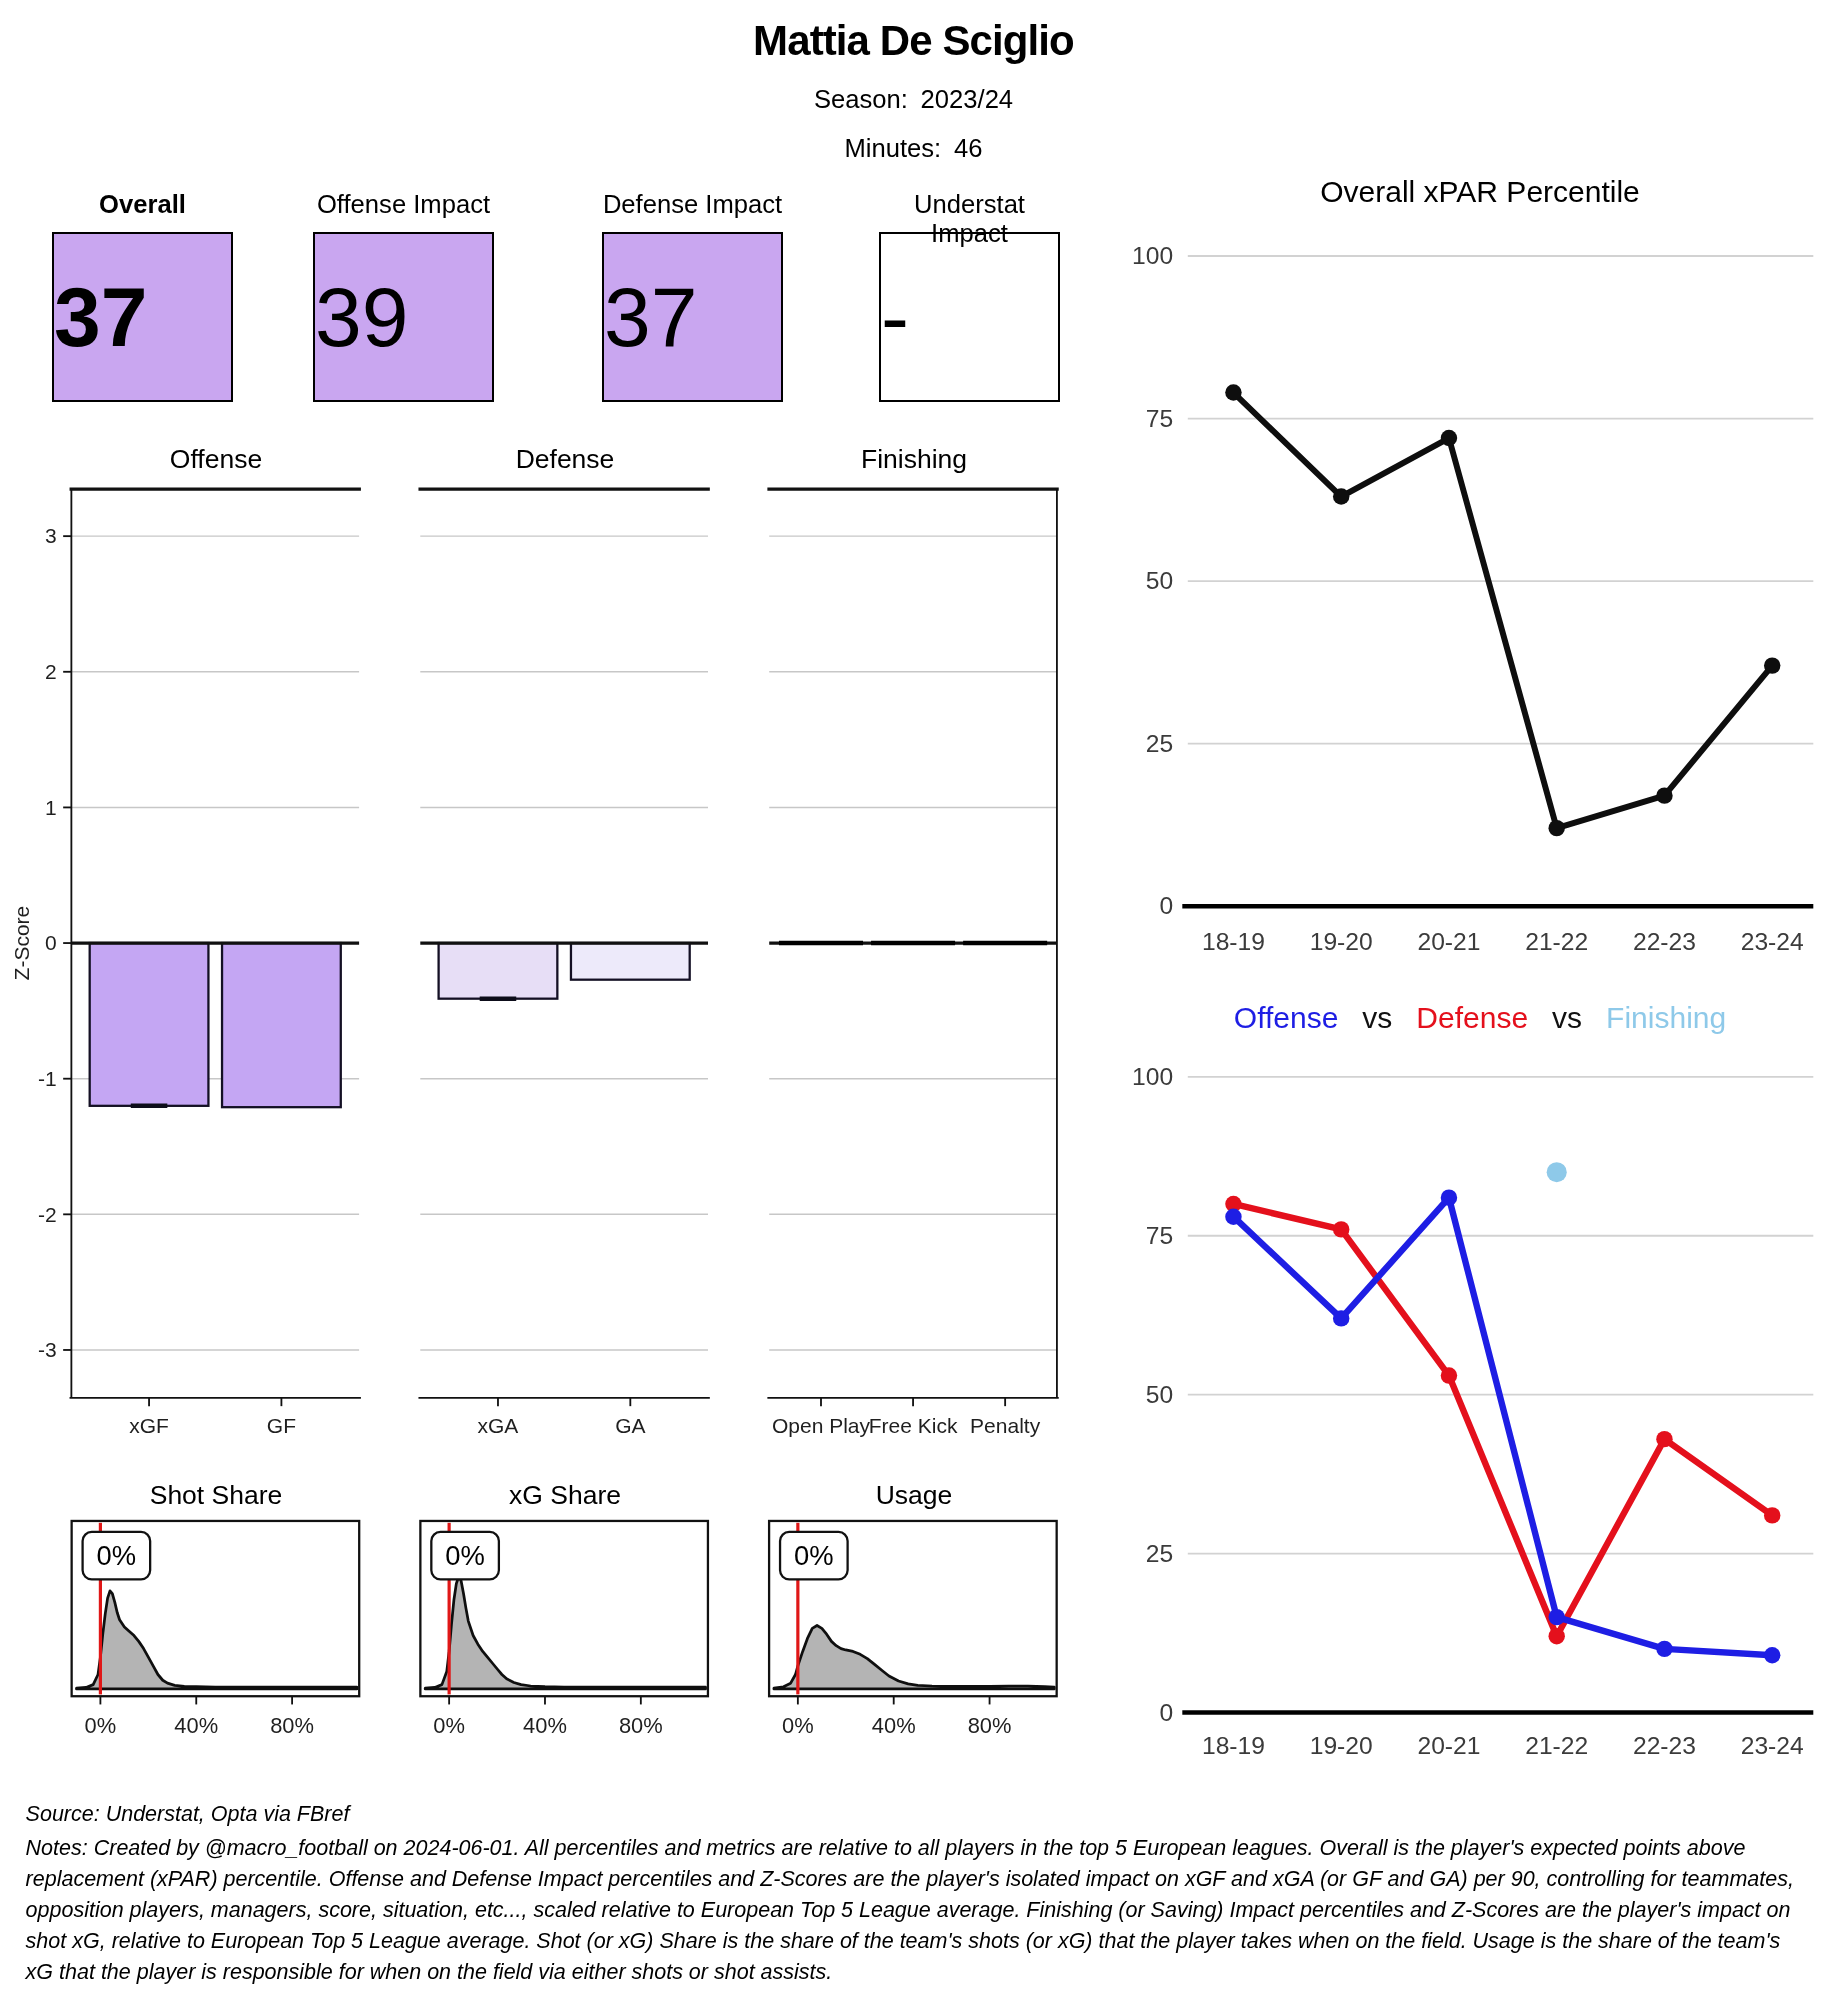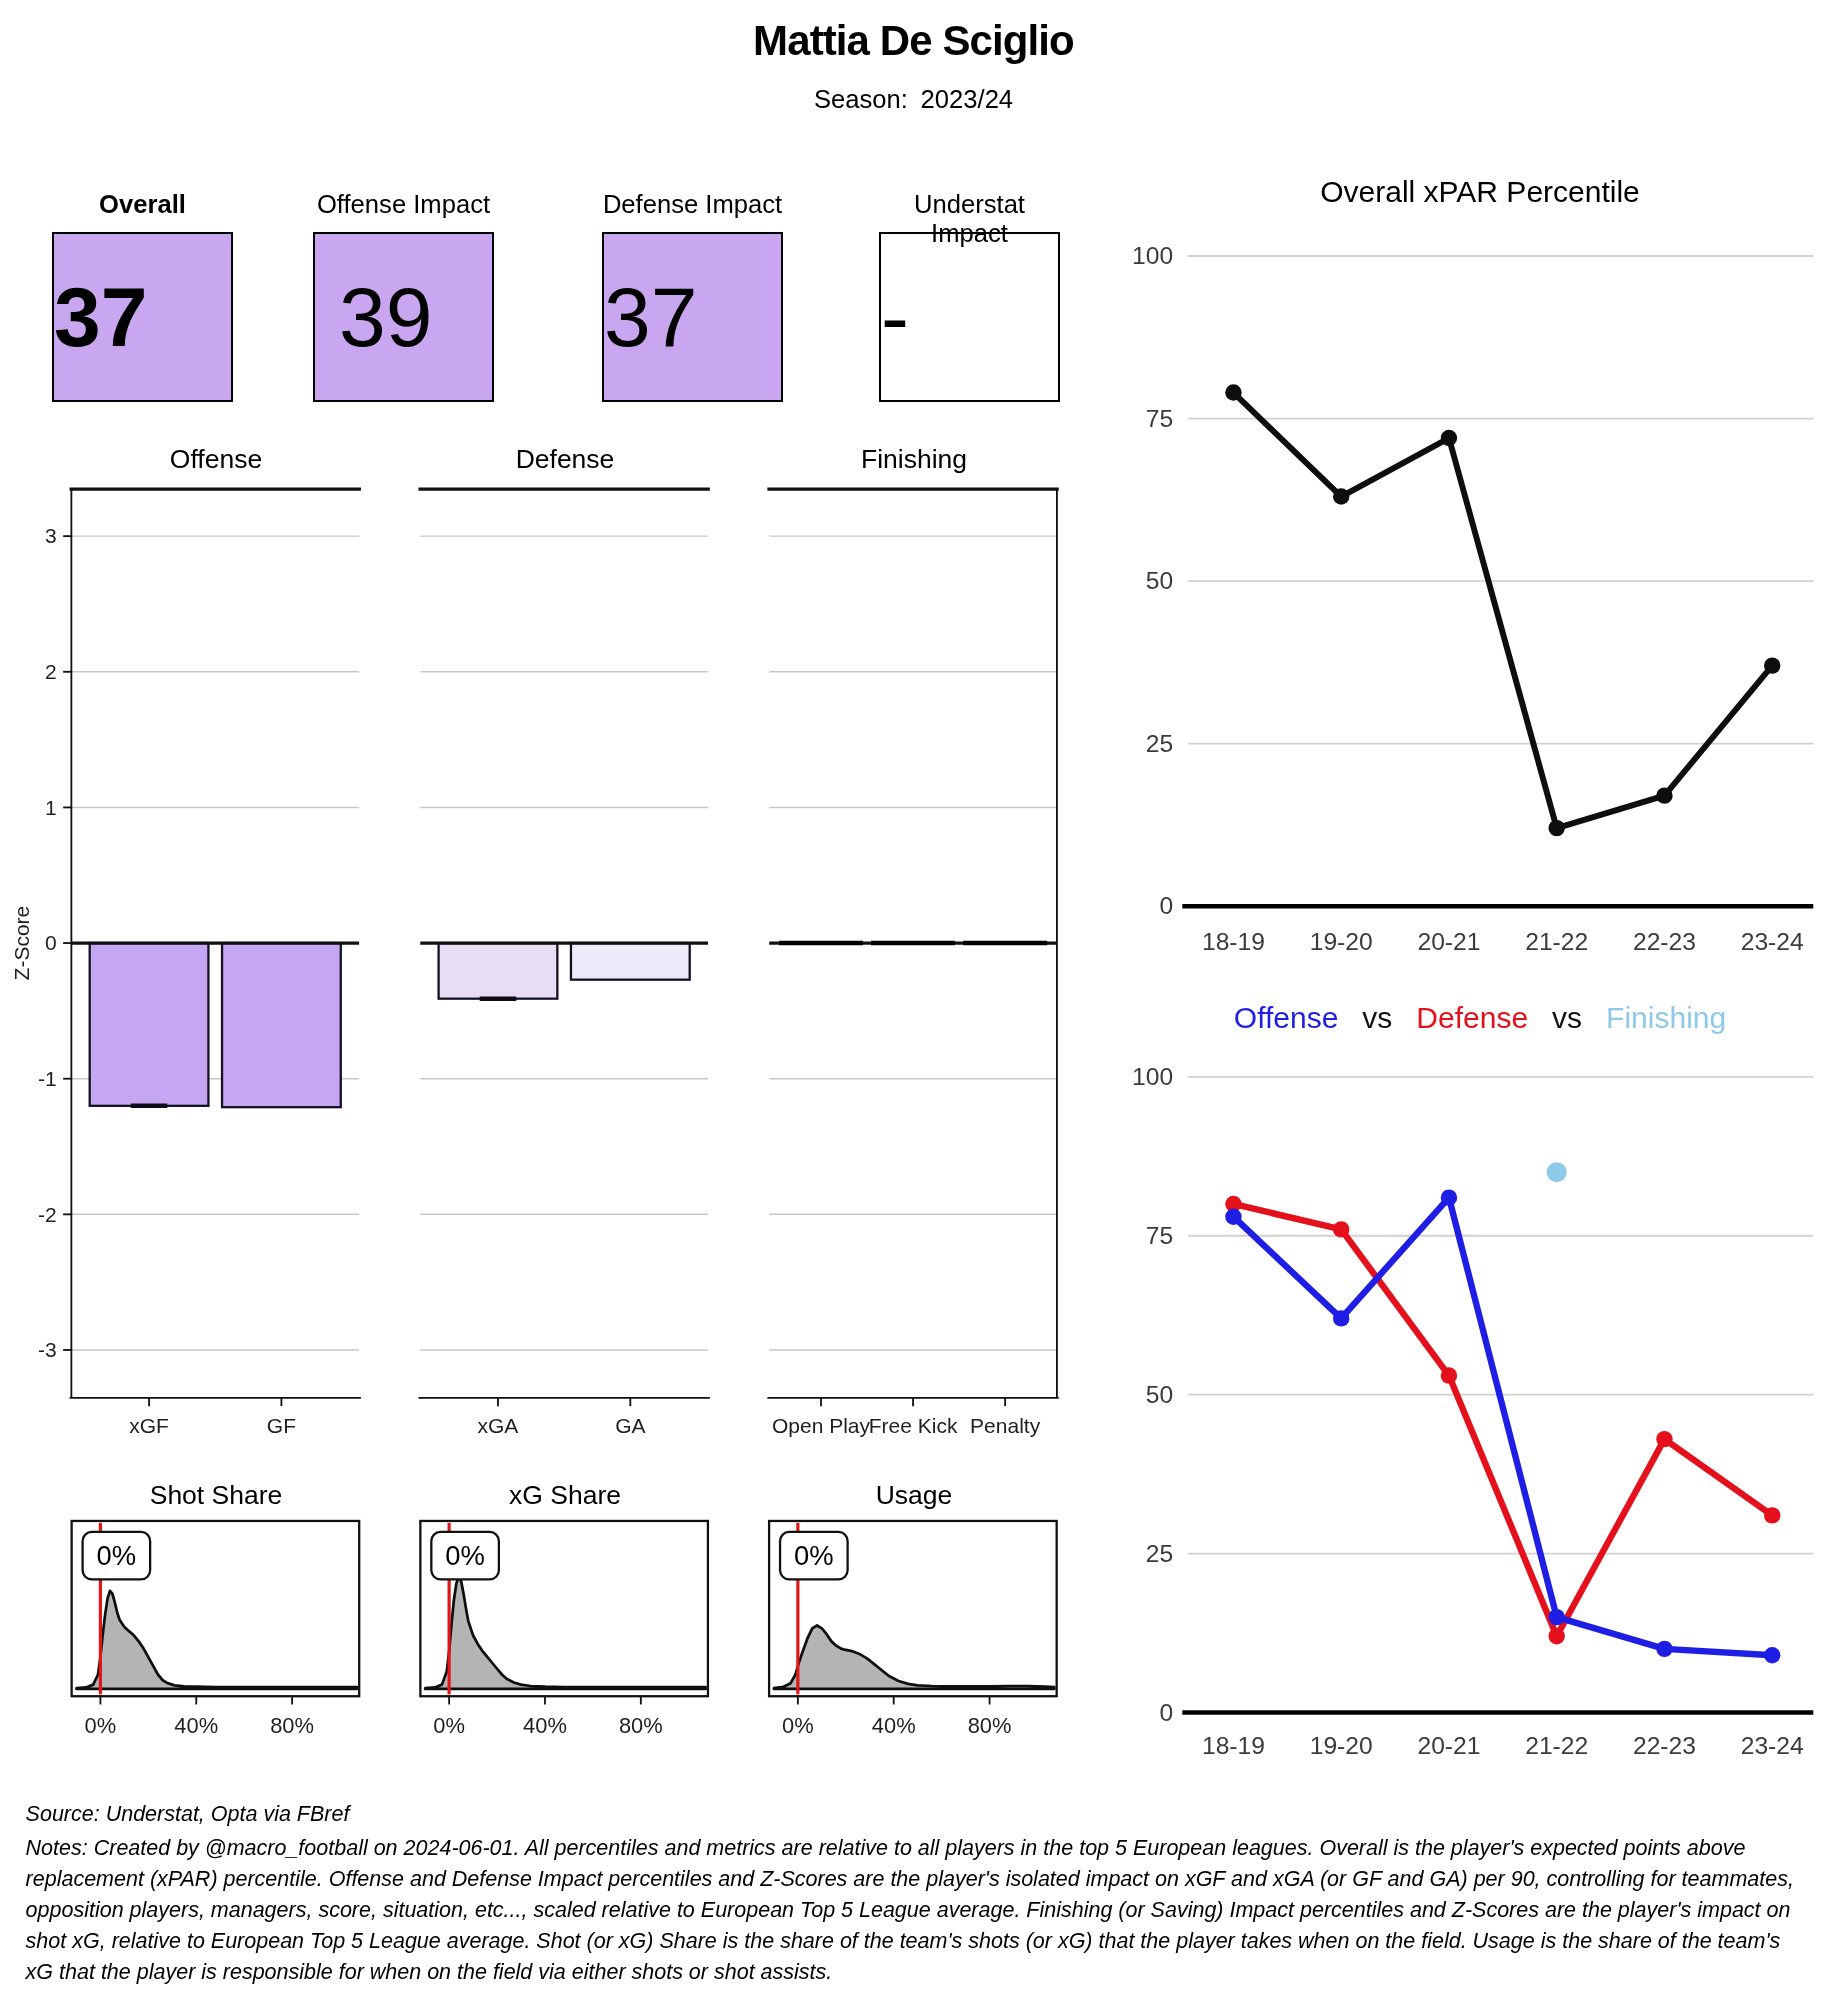--- a/index.html
+++ b/index.html
@@ -37,31 +37,34 @@
 </head>
 <body>
 
 <div id="root">
 
   <div class="hdr">
     <h1>Mattia De Sciglio</h1>
     <div class="sub">
       <span>Season:</span><span class="val">2023/24</span>
     </div>
+    <div class="sub">
+      <span>Minutes:</span><span class="val">46</span>
+    </div>
   </div>
 
   <div class="impact em" style="left:52px; top:190px;">
     <div class="lbl">Overall</div>
     <div class="box" style="background: rgb(201, 166, 240);">
         <span>37</span>
       </div>
   </div>
   <div class="impact" style="left:313px; top:190px;">
     <div class="lbl">Offense Impact</div>
-    <div class="box" style="background: rgb(201, 166, 240); padding-left: 24px;">
+    <div class="box" style="background: rgb(201, 166, 240);">
         <span>39</span>
       </div>
   </div>
   <div class="impact" style="left:602px; top:190px;">
     <div class="lbl">Defense Impact</div>
     <div class="box" style="background: rgb(201, 166, 240);">
         <span>37</span>
       </div>
   </div>
   <div class="impact" style="left:879px; top:190px;">

